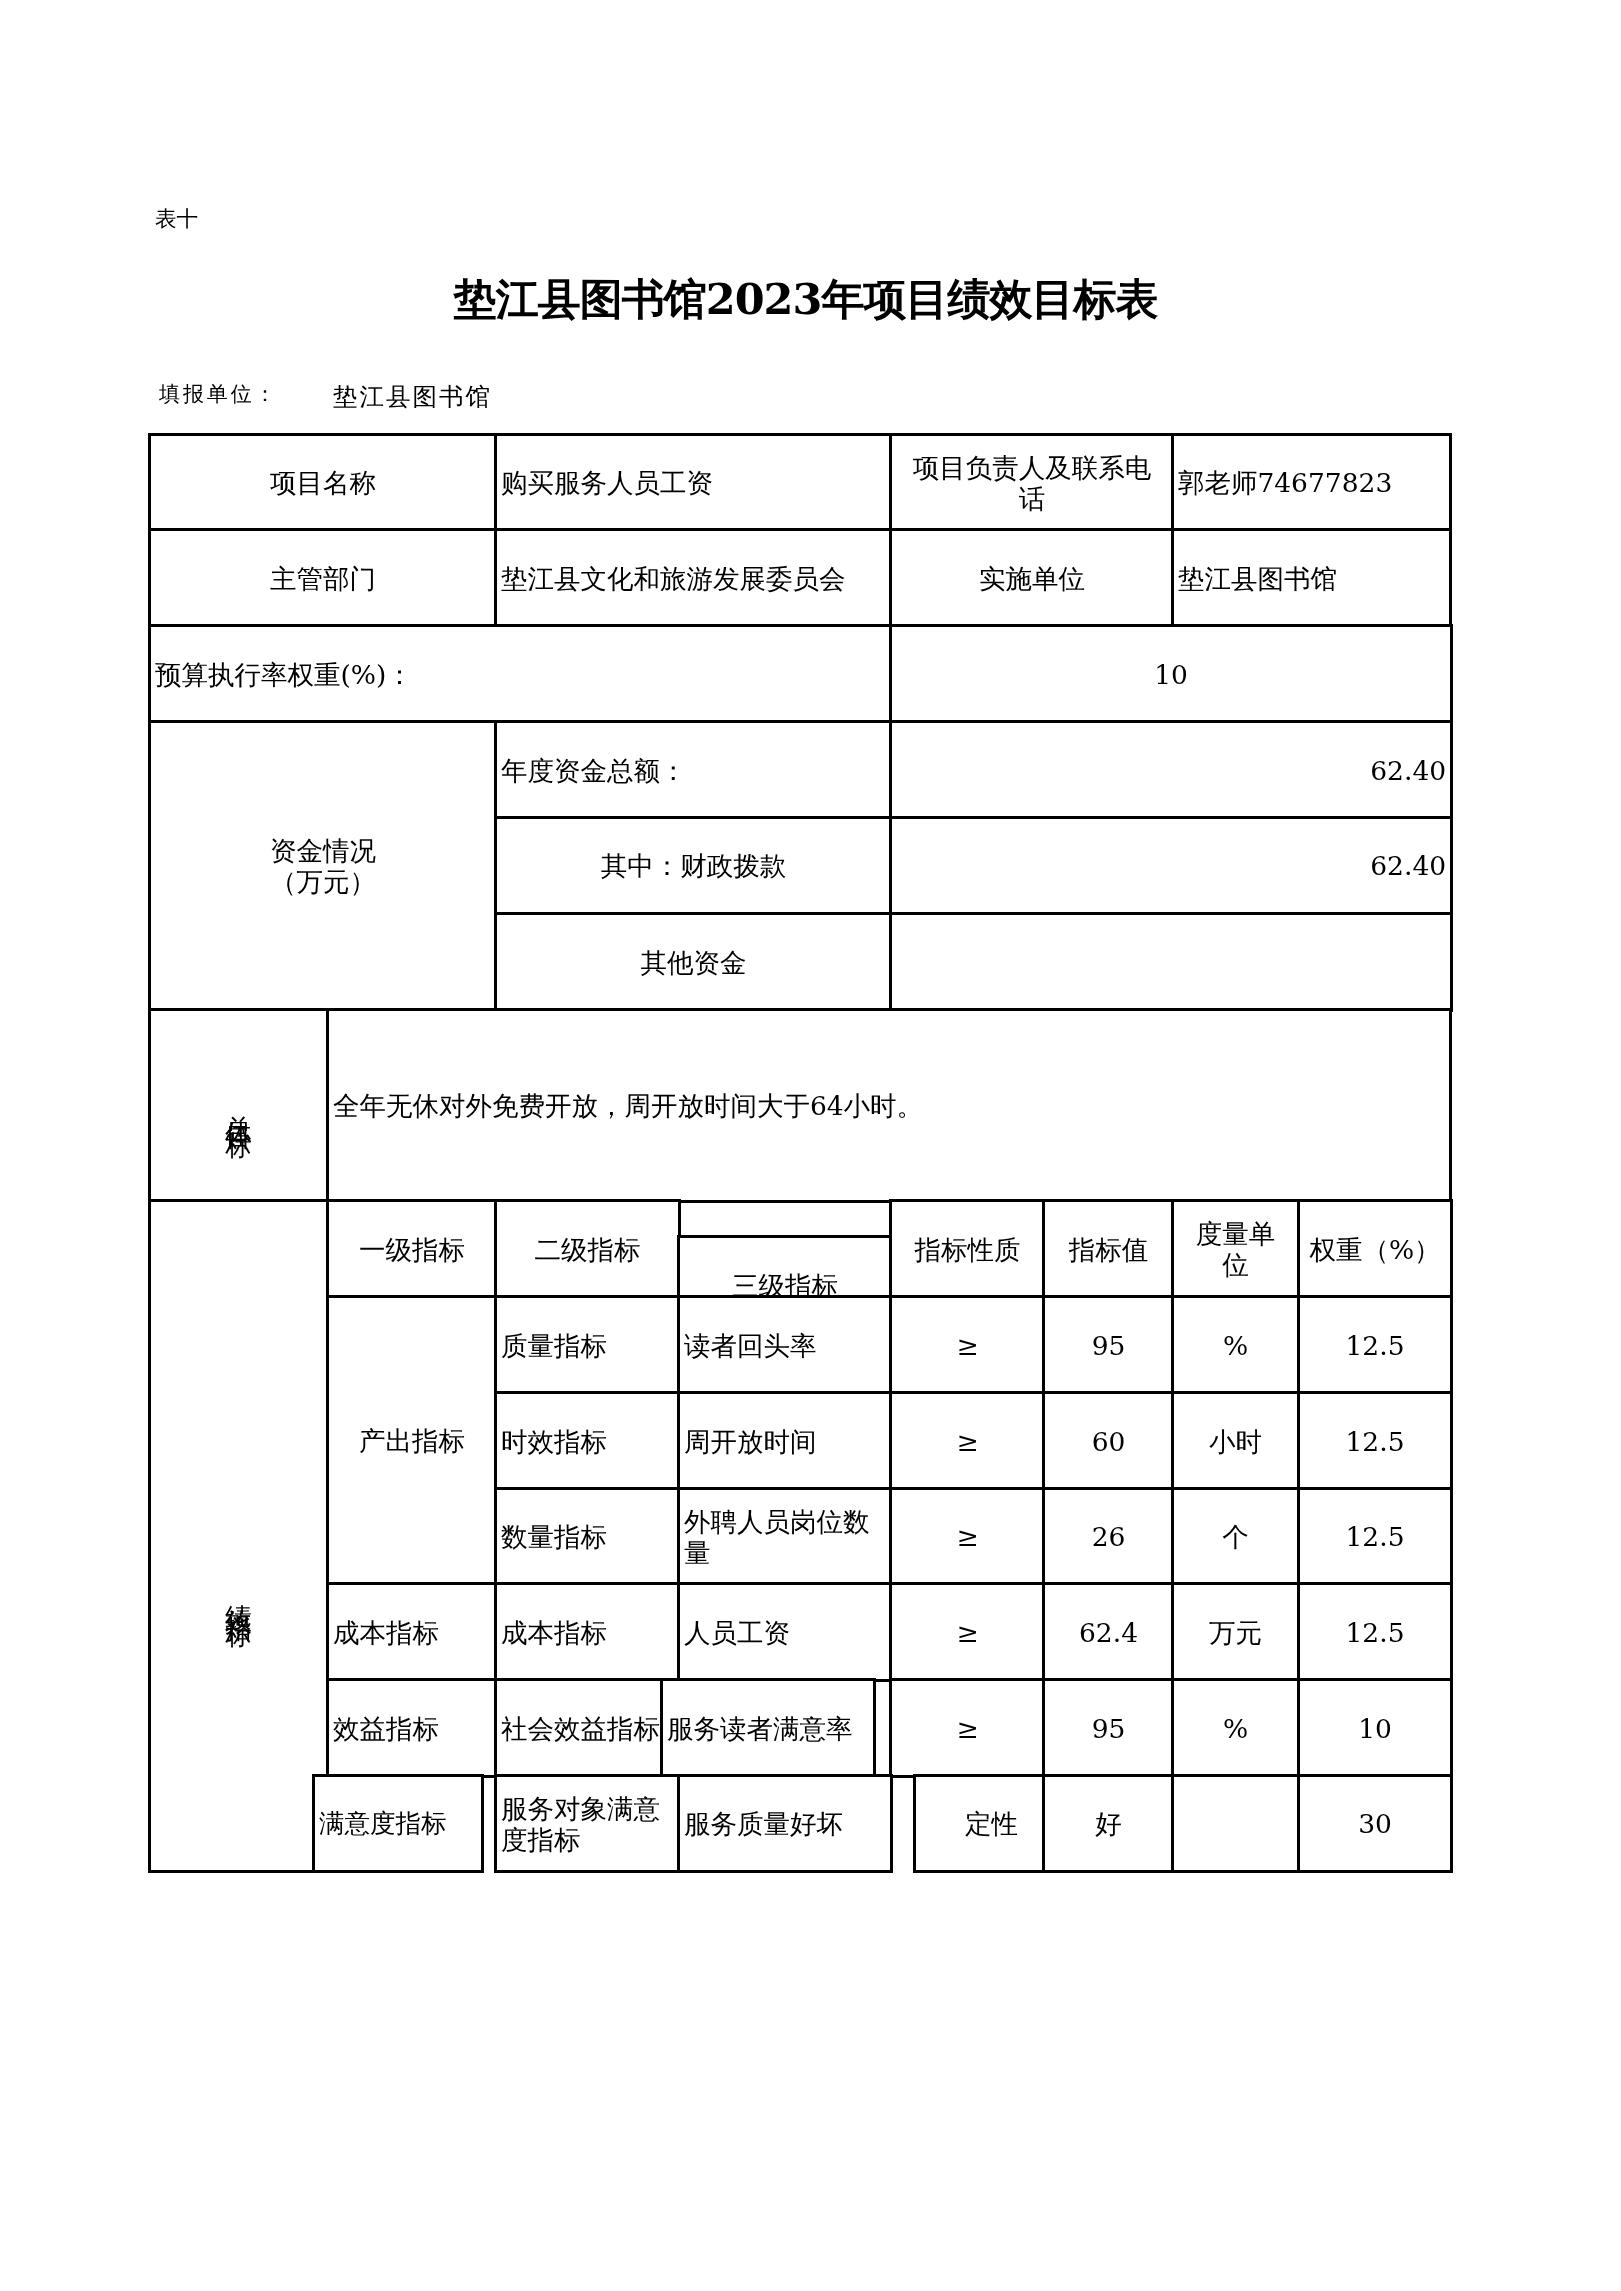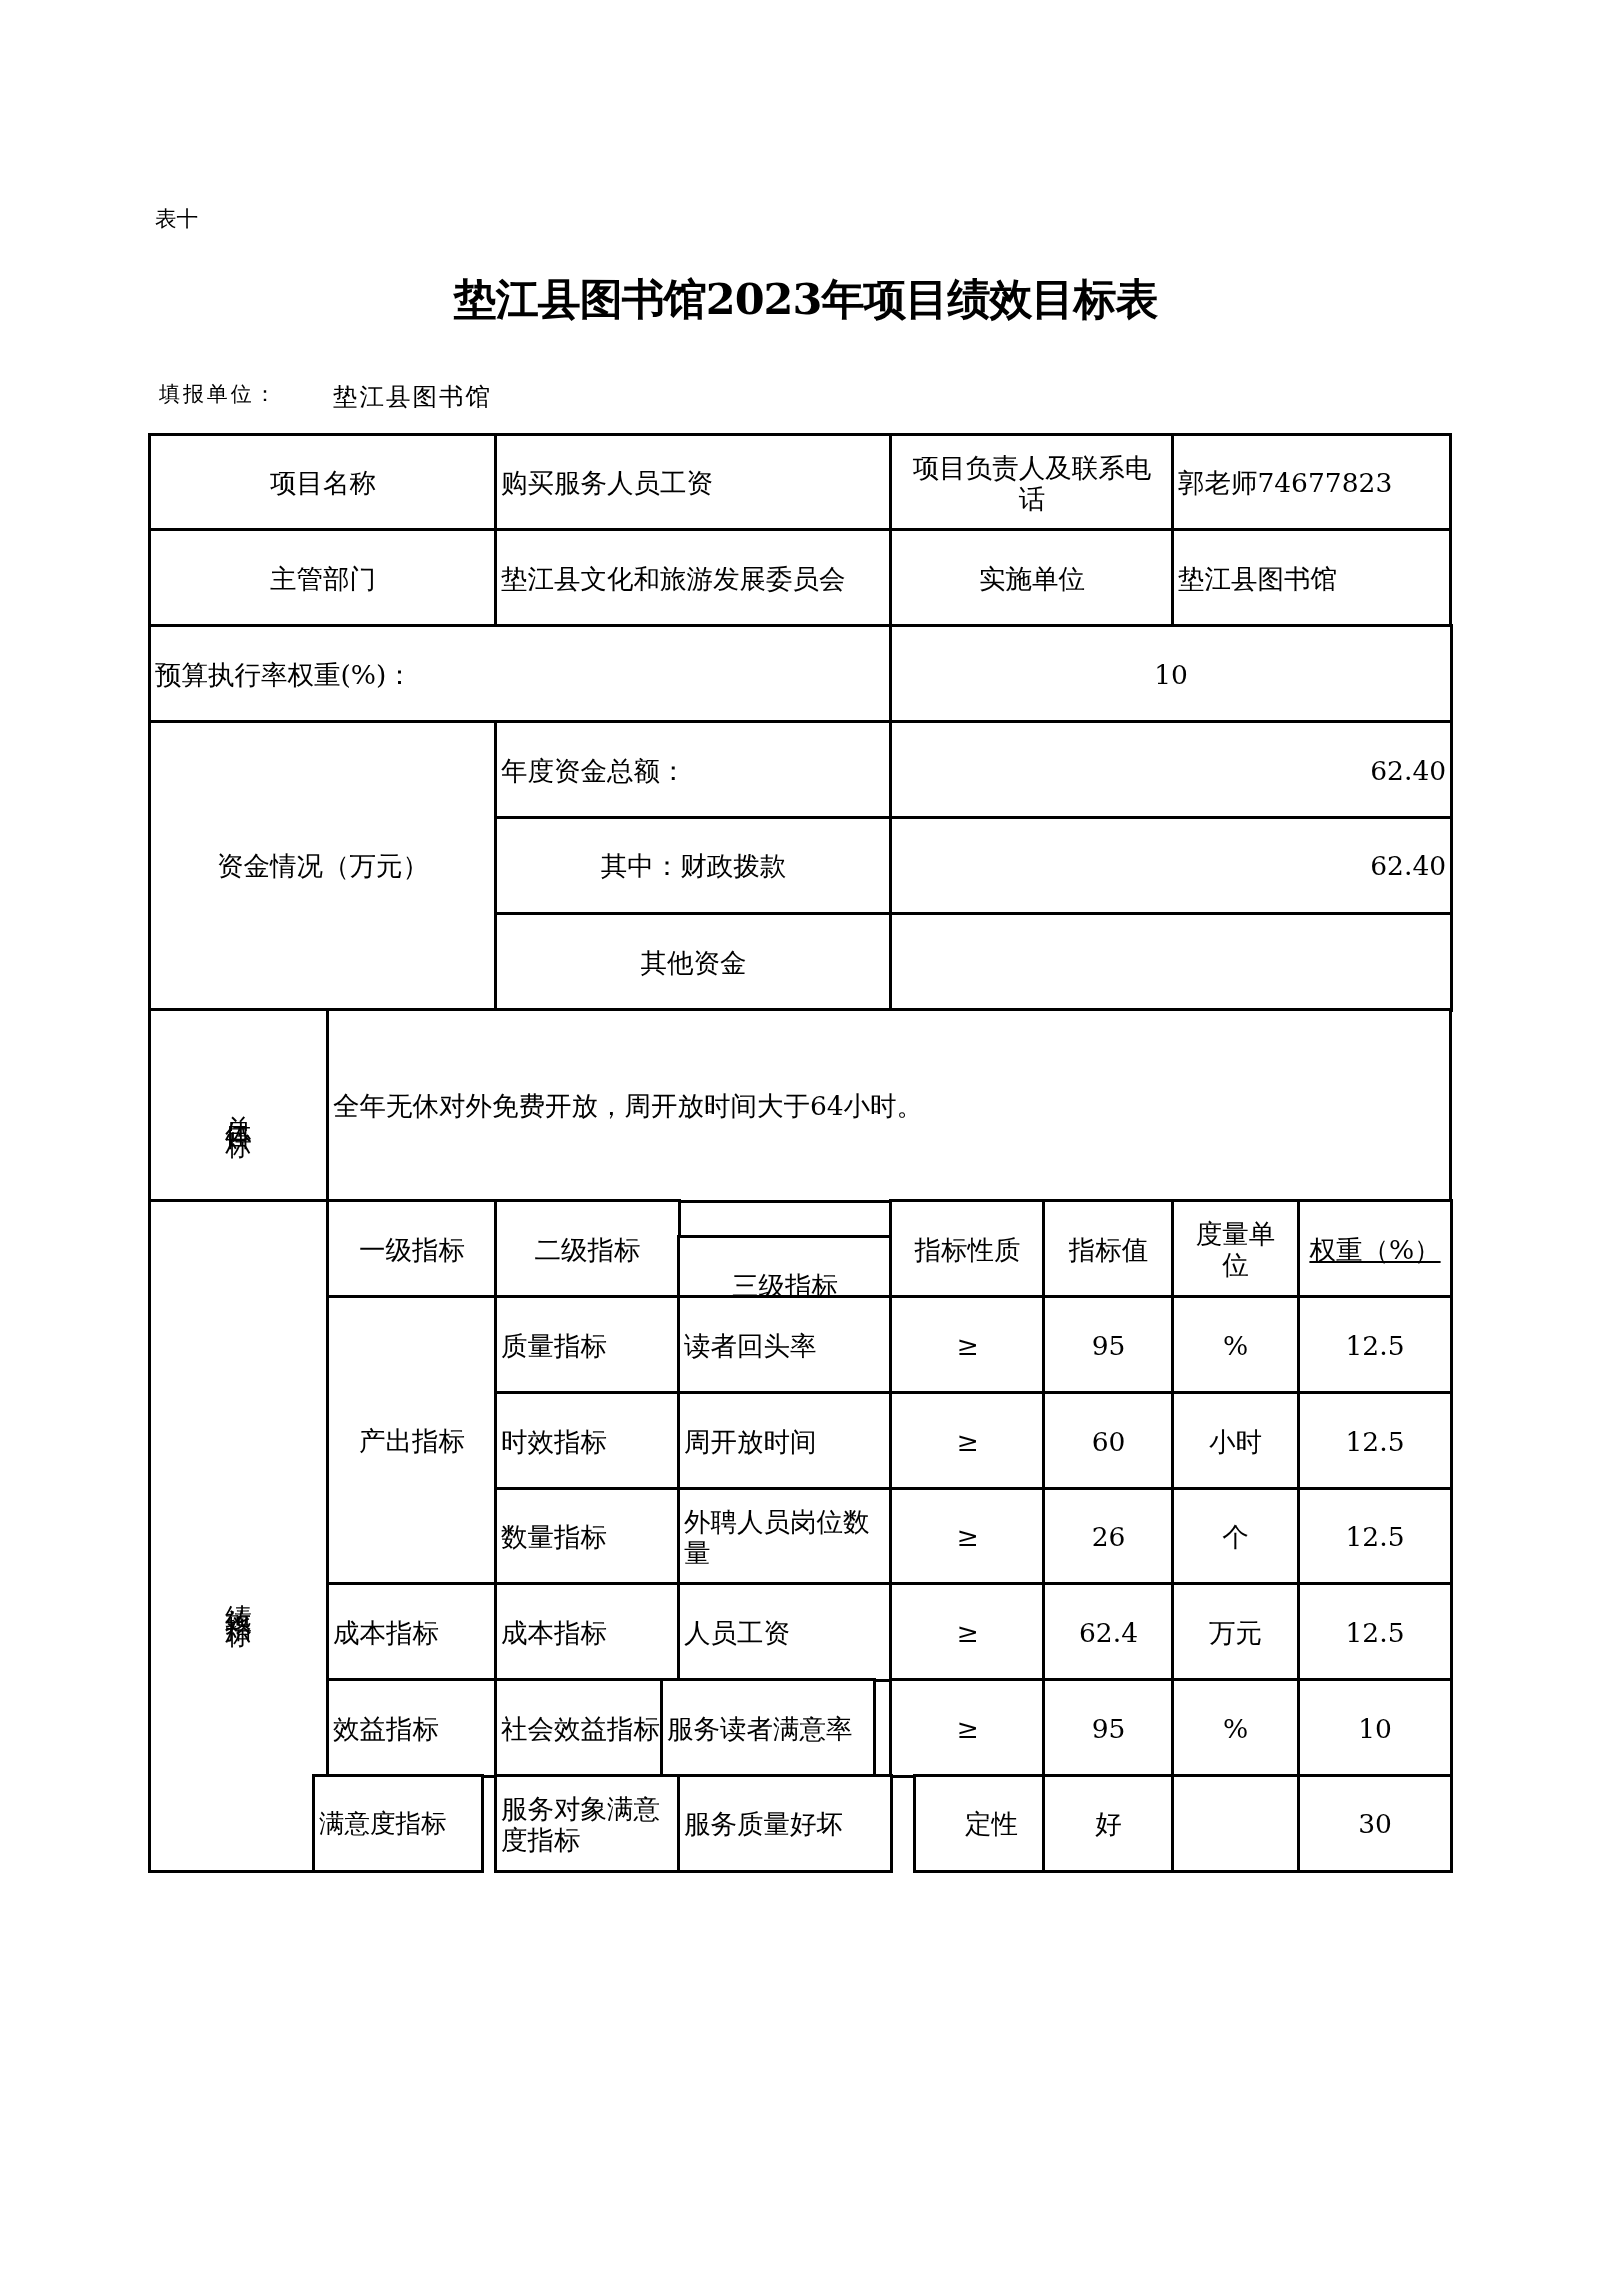--- a/index.html
+++ b/index.html
@@ -36,21 +36,21 @@
   <div class="cell l" style="left:1171px;top:433px;width:281px;height:99px;">郭老师74677823</div>
 
   <div class="cell c" style="left:148px;top:528px;width:350px;height:100px;">主管部门</div>
   <div class="cell l wrap" style="left:494px;top:528px;width:399px;height:100px;padding-right:29px;">垫江县文化和旅游发展委员会</div>
   <div class="cell c" style="left:889px;top:528px;width:286px;height:100px;">实施单位</div>
   <div class="cell l" style="left:1171px;top:528px;width:281px;height:100px;">垫江县图书馆</div>
 
   <div class="cell l" style="left:148px;top:624px;width:745px;height:100px;">预算执行率权重(%)：</div>
   <div class="cell c" style="left:889px;top:624px;width:564px;height:100px;">10</div>
 
-  <div class="cell c" style="left:148px;top:720px;width:350px;height:291px;flex-direction:row;justify-content:center;">
+  <div class="cell c" style="left:148px;top:720px;width:350px;height:291px;flex-direction:column;justify-content:center;">
     <div>资金情况</div>
     <div>（万元）</div>
   </div>
   <div class="cell l" style="left:494px;top:720px;width:399px;height:100px;">年度资金总额：</div>
   <div class="cell r" style="left:889px;top:720px;width:564px;height:100px;">62.40</div>
   <div class="cell c" style="left:494px;top:816px;width:399px;height:99px;">其中：财政拨款</div>
   <div class="cell r" style="left:889px;top:816px;width:564px;height:99px;">62.40</div>
   <div class="cell c" style="left:494px;top:912px;width:399px;height:100px;">其他资金</div>
   <div class="cell r" style="left:889px;top:912px;width:564px;height:100px;"></div>
 
@@ -62,21 +62,21 @@
   <div class="cell c" style="left:148px;top:1199px;width:182px;height:674px;padding-top:118px;">
     <span class="vert" style="letter-spacing:5.9px;">绩效指标</span>
   </div>
 
   <div class="cell c" style="left:326px;top:1199px;width:172px;height:100px;">一级指标</div>
   <div class="cell c" style="left:494px;top:1199px;width:187px;height:100px;">二级指标</div>
   <div class="cell c" style="left:677px;top:1199px;width:216px;height:100px;margin-top:36px;">三级指标</div>
   <div class="cell c" style="left:889px;top:1199px;width:157px;height:100px;">指标性质</div>
   <div class="cell c" style="left:1042px;top:1199px;width:133px;height:100px;">指标值</div>
   <div class="cell c wrap" style="left:1171px;top:1199px;width:129px;height:100px;padding:0 13.7px;">度量单位</div>
-  <div class="cell c" style="left:1297px;top:1199px;width:156px;height:100px;text-decoration:underline;">权重（%）</div>
+  <div class="cell c" style="left:1297px;top:1199px;width:156px;height:100px;">权重（%）</div>
 
   <div class="cell c" style="left:326px;top:1295px;width:172px;height:291px;">产出指标</div>
 
   <div class="cell l" style="left:494px;top:1295px;width:187px;height:100px;">质量指标</div>
   <div class="cell l" style="left:677px;top:1295px;width:216px;height:100px;">读者回头率</div>
   <div class="cell c" style="left:889px;top:1295px;width:157px;height:100px;">≥</div>
   <div class="cell c" style="left:1042px;top:1295px;width:133px;height:100px;">95</div>
   <div class="cell c" style="left:1171px;top:1295px;width:129px;height:100px;">%</div>
   <div class="cell c" style="left:1297px;top:1295px;width:156px;height:100px;">12.5</div>
 

